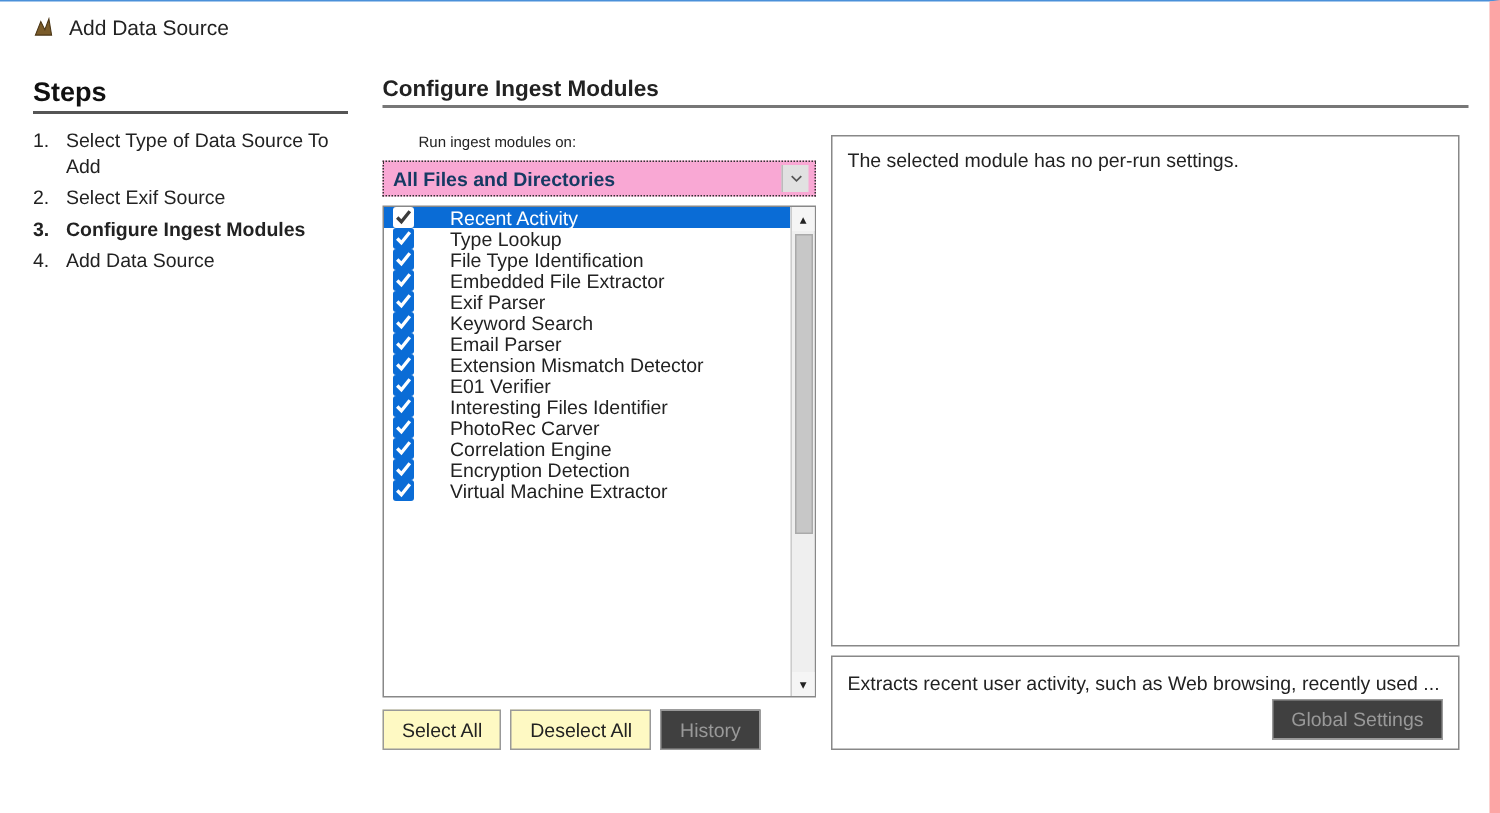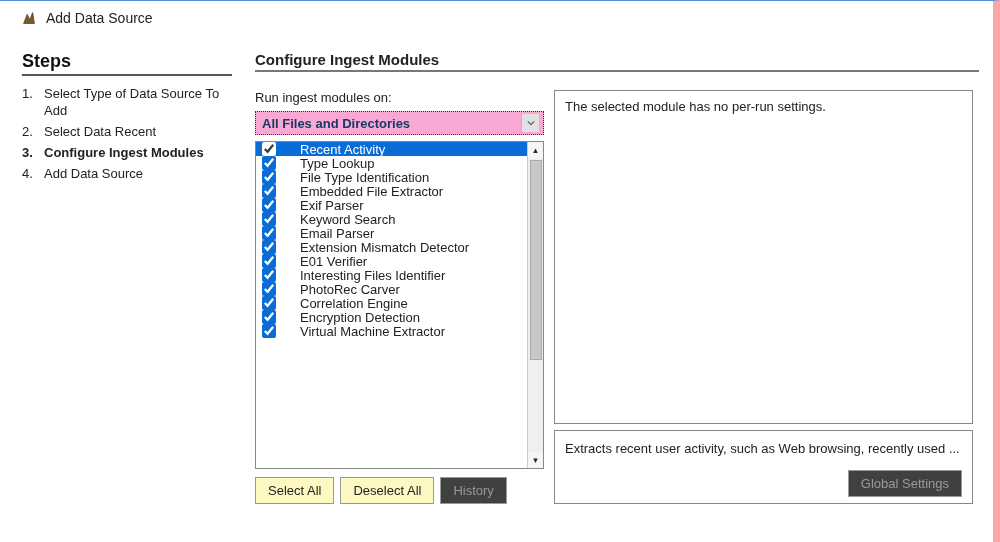--- a/index.html
+++ b/index.html
@@ -89,22 +89,23 @@
   .content-row {
     display: flex;
     gap: 10px;
   }
   .module-column {
     width: 289px;
     display: flex;
     flex-direction: column;
   }
   .run-label {
-    font-size: 13px;
+    font-size: 10px;
     margin-bottom: 6px;
+    margin-left: 24px;
   }
   .dropdown {
     height: 24px;
     border: 1px dotted #333;
     background: #f9a8d4;
     display: flex;
     align-items: center;
     justify-content: space-between;
     padding: 0 4px 0 6px;
     font-size: 13px;
@@ -202,21 +203,21 @@
     font-size: 13px;
     height: 362px;
   }
   .desc-box {
     border: 1px solid #888;
     margin-top: 6px;
     padding: 10px 10px 6px 10px;
     font-size: 13px;
     display: flex;
     flex-direction: column;
-    gap: 14px;
+    gap: 3px;
   }
   .desc-box .desc-text {
     white-space: nowrap;
     overflow: hidden;
     text-overflow: ellipsis;
   }
   .desc-box .global-row {
     display:flex;
     justify-content:flex-end;
   }
@@ -238,21 +239,21 @@
 
     <div class="left-panel">
       <div class="steps-header">Steps</div>
       <ul class="steps-list">
         <li>
           <span class="num">1.</span>
           <span class="label">Select Type of Data Source To Add</span>
         </li>
         <li>
           <span class="num">2.</span>
-          <span class="label">Select Data Recent</span>
+          <span class="label">Select Exif Source</span>
         </li>
         <li class="active">
           <span class="num">3.</span>
           <span class="label">Configure Ingest Modules</span>
         </li>
         <li>
           <span class="num">4.</span>
           <span class="label">Add Data Source</span>
         </li>
       </ul>

